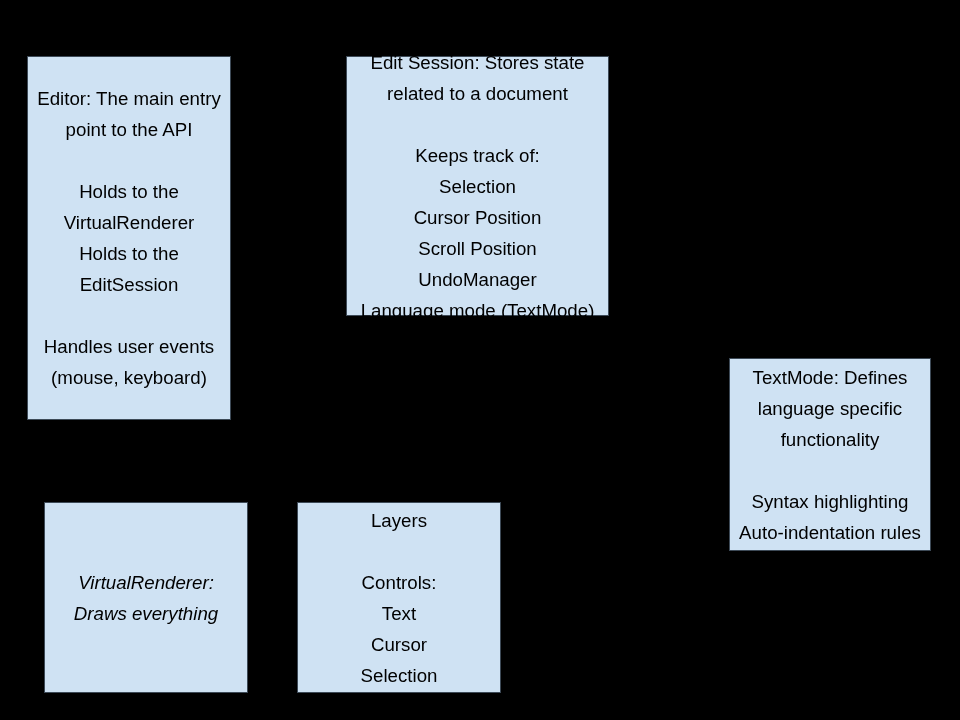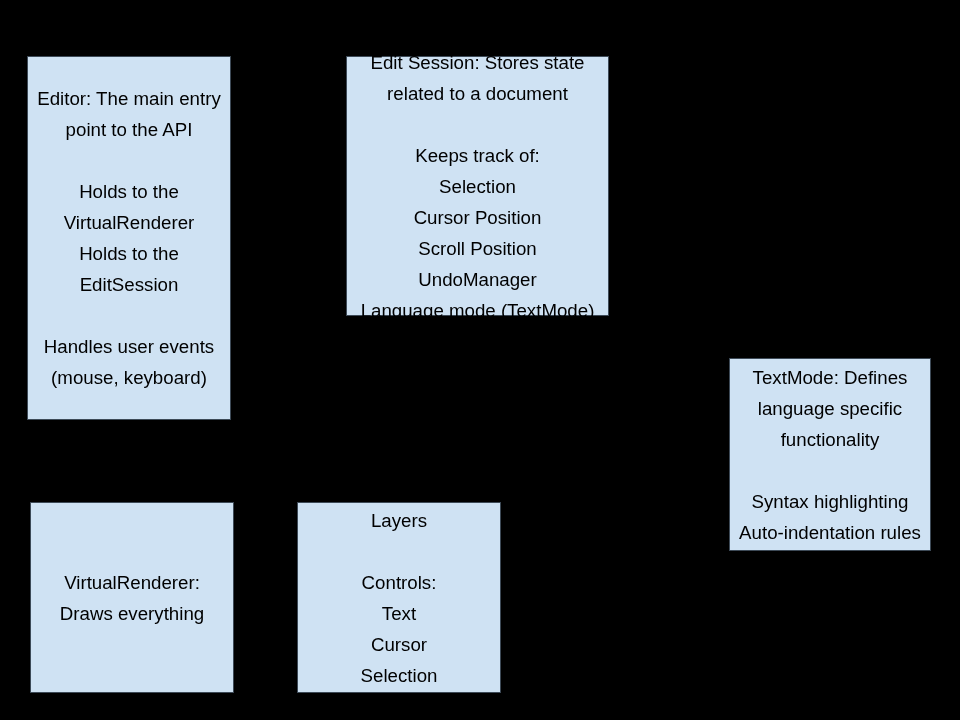--- a/index.html
+++ b/index.html
@@ -33,21 +33,21 @@
     white-space: pre-line;
     font-size: 18.7px;
     line-height: 31px;
     color: var(--text, #000000);
     width: 100%;
   }
   .box-editor           { left: 19px;  top: 56px;  width: 204px; height: 364px; margin-left: 8px; }
   .box-edit-session     { left: 346px; top: 56px;  width: 263px; height: 260px; }
   .box-document         { left: 731px; top: 56px;  width: 200px; height: 260px; }
   .box-textmode         { left: 729px; top: 358px; width: 202px; height: 193px; }
-  .box-virtual-renderer { left: 30px;  top: 502px; width: 204px; height: 191px; }
+  .box-virtual-renderer { left: 44px;  top: 502px; width: 204px; height: 191px; font-style: italic; }
   .box-layers           { left: 297px; top: 502px; width: 204px; height: 191px; }
 </style>
 </head>
 <body>
 
 <div class="canvas">
 
   <div class="box box-editor">
     <div class="box-text">Editor: The main entry
 point to the API

